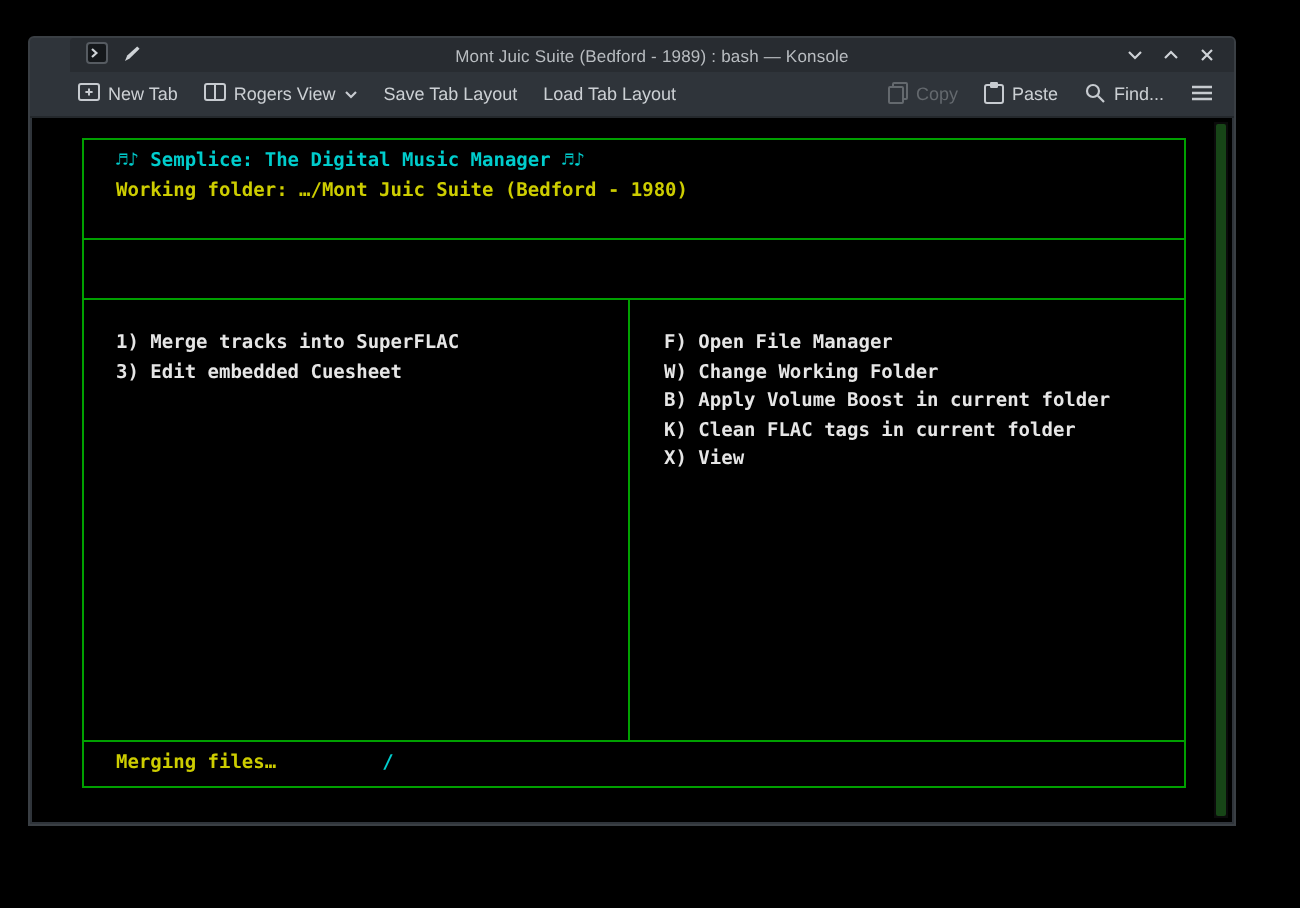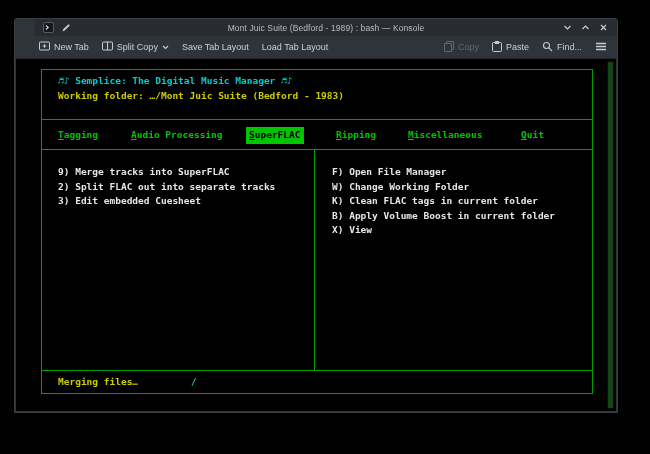--- a/index.html
+++ b/index.html
@@ -109,21 +109,21 @@
         </span>
         <span>New Tab</span>
       </span>
       <span class="tbtn">
         <span>
           <svg width="11" height="10">
               <rect x="0.5" y="1" width="10" height="8" rx="1" fill="none" stroke="#c7cbd0" stroke-width="1"></rect>
               <line x1="5.5" y1="1" x2="5.5" y2="9" stroke="#c7cbd0" stroke-width="1"></line>
             </svg>
         </span>
-        <span>Split Copy</span>
+        <span>Rogers View</span>
         <span>
           <svg width="7" height="5">
               <path d="M1 1l2.5 2.5L6 1" fill="none" stroke="#c7cbd0" stroke-width="1.1"></path>
             </svg>
         </span>
       </span>
       <span class="tbtn">
         <span>Save Tab Layout</span>
       </span>
       <span class="tbtn">
@@ -163,43 +163,34 @@
               <path d="M1 1.5h10M1 4.5h10M1 7.5h10" stroke="#c7cbd0" stroke-width="1.3"></path>
             </svg>
         </span>
       </span>
     </div>
 
     <div class="terminal">
       <div class="tui">
         <div class="tui-header">
           <div class="line-cyan">♬♪ Semplice: The Digital Music Manager ♬♪</div>
-          <div class="line-yellow">Working folder: …/Mont Juic Suite (Bedford - 1983)</div>
+          <div class="line-yellow">Working folder: …/Mont Juic Suite (Bedford - 1980)</div>
         </div>
         <div class="hdiv d1"></div>
-        <div class="menu-row">
-            <span class="menu-item"><span class="hk">T</span>agging</span>
-            <span class="menu-item"><span class="hk">A</span>udio Processing</span>
-            <span class="menu-item selected"><span class="hk">S</span>uperFLAC</span>
-            <span class="menu-item"><span class="hk">R</span>ipping</span>
-            <span class="menu-item"><span class="hk">M</span>iscellaneous</span>
-            <span class="menu-item"><span class="hk">Q</span>uit</span>
-          </div>
         <div class="hdiv d2"></div>
         <div class="panel panel-left">
-            <div>9) Merge tracks into SuperFLAC</div>
-            <div>2) Split FLAC out into separate tracks</div>
+            <div>1) Merge tracks into SuperFLAC</div>
             <div>3) Edit embedded Cuesheet</div>
           </div>
         <div class="vdiv"></div>
         <div class="panel panel-right">
             <div>F) Open File Manager</div>
             <div>W) Change Working Folder</div>
+            <div>B) Apply Volume Boost in current folder</div>
             <div>K) Clean FLAC tags in current folder</div>
-            <div>B) Apply Volume Boost in current folder</div>
             <div>X) View</div>
           </div>
         <div class="hdiv d3"></div>
         <div class="status-row">
           <span class="status-text">Merging files…</span>
           <span class="spinner">/</span>
         </div>
       </div>
       <div class="scrollbar">
         <div class="thumb"></div>

